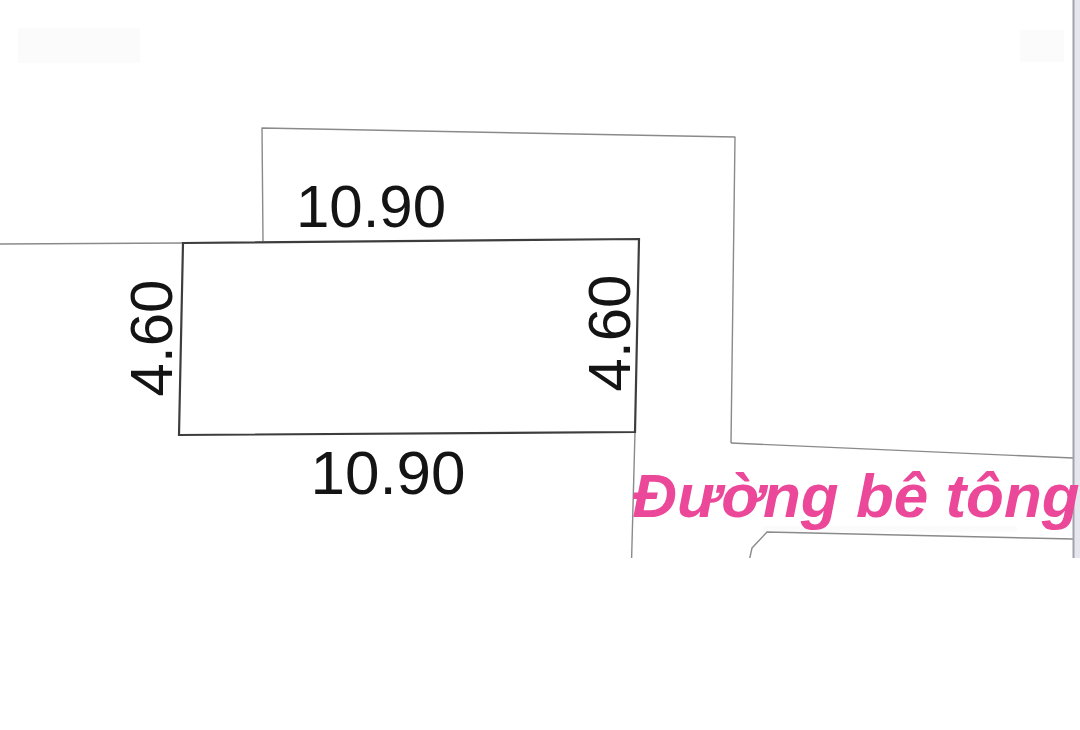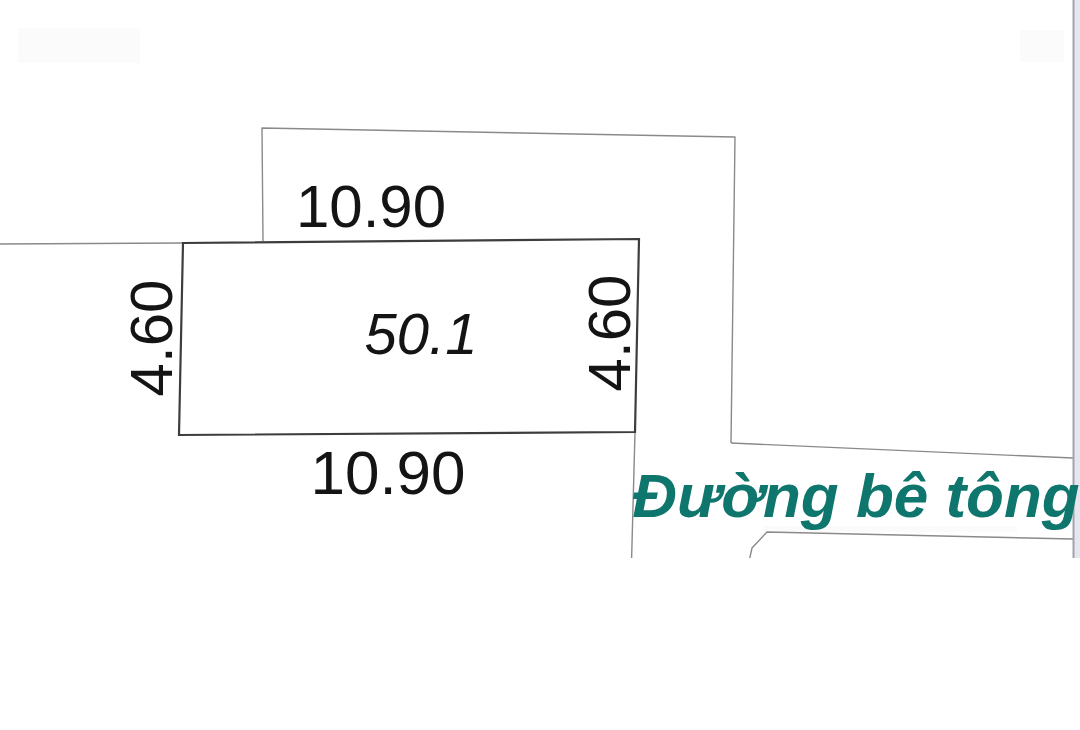--- a/index.html
+++ b/index.html
@@ -50,21 +50,21 @@
   .dim-label.italic {
     font-style: italic;
   }
   #road-name-label {
     position: absolute;
     transform: translate(-50%, -50%);
     font-size: 62px;
     line-height: 1;
     font-style: italic;
     font-weight: bold;
-    color: #0f766e;
+    color: #ec4899;
     white-space: nowrap;
     user-select: none;
   }
   .watermark-patch {
     position: absolute;
     background: rgba(195, 195, 212, 0.07);
     pointer-events: none;
   }
 </style>
 </head>
@@ -92,17 +92,16 @@
   <div class="watermark-patch" style="left:763px; top:526px; width:254px; height:6px;"></div>
 
   <div class="dim-label" id="top-width-label" style="left:371px; top:207px;">10.90</div>
 
   <div class="dim-label" id="bottom-width-label" style="left:388px; top:473px; font-size:62px;">10.90</div>
 
   <div class="dim-label vertical" id="left-height-label" style="left:152px; top:338px;">4.60</div>
 
   <div class="dim-label vertical" id="right-height-label" style="left:610px; top:333px;">4.60</div>
 
-  <div class="dim-label italic" id="area-label" style="left:421px; top:334px; font-size:58px;">50.1</div>
 
   <div id="road-name-label" style="left:856px; top:496px;">Đường bê tông</div>
 
 </div>
 
 </body></html>

